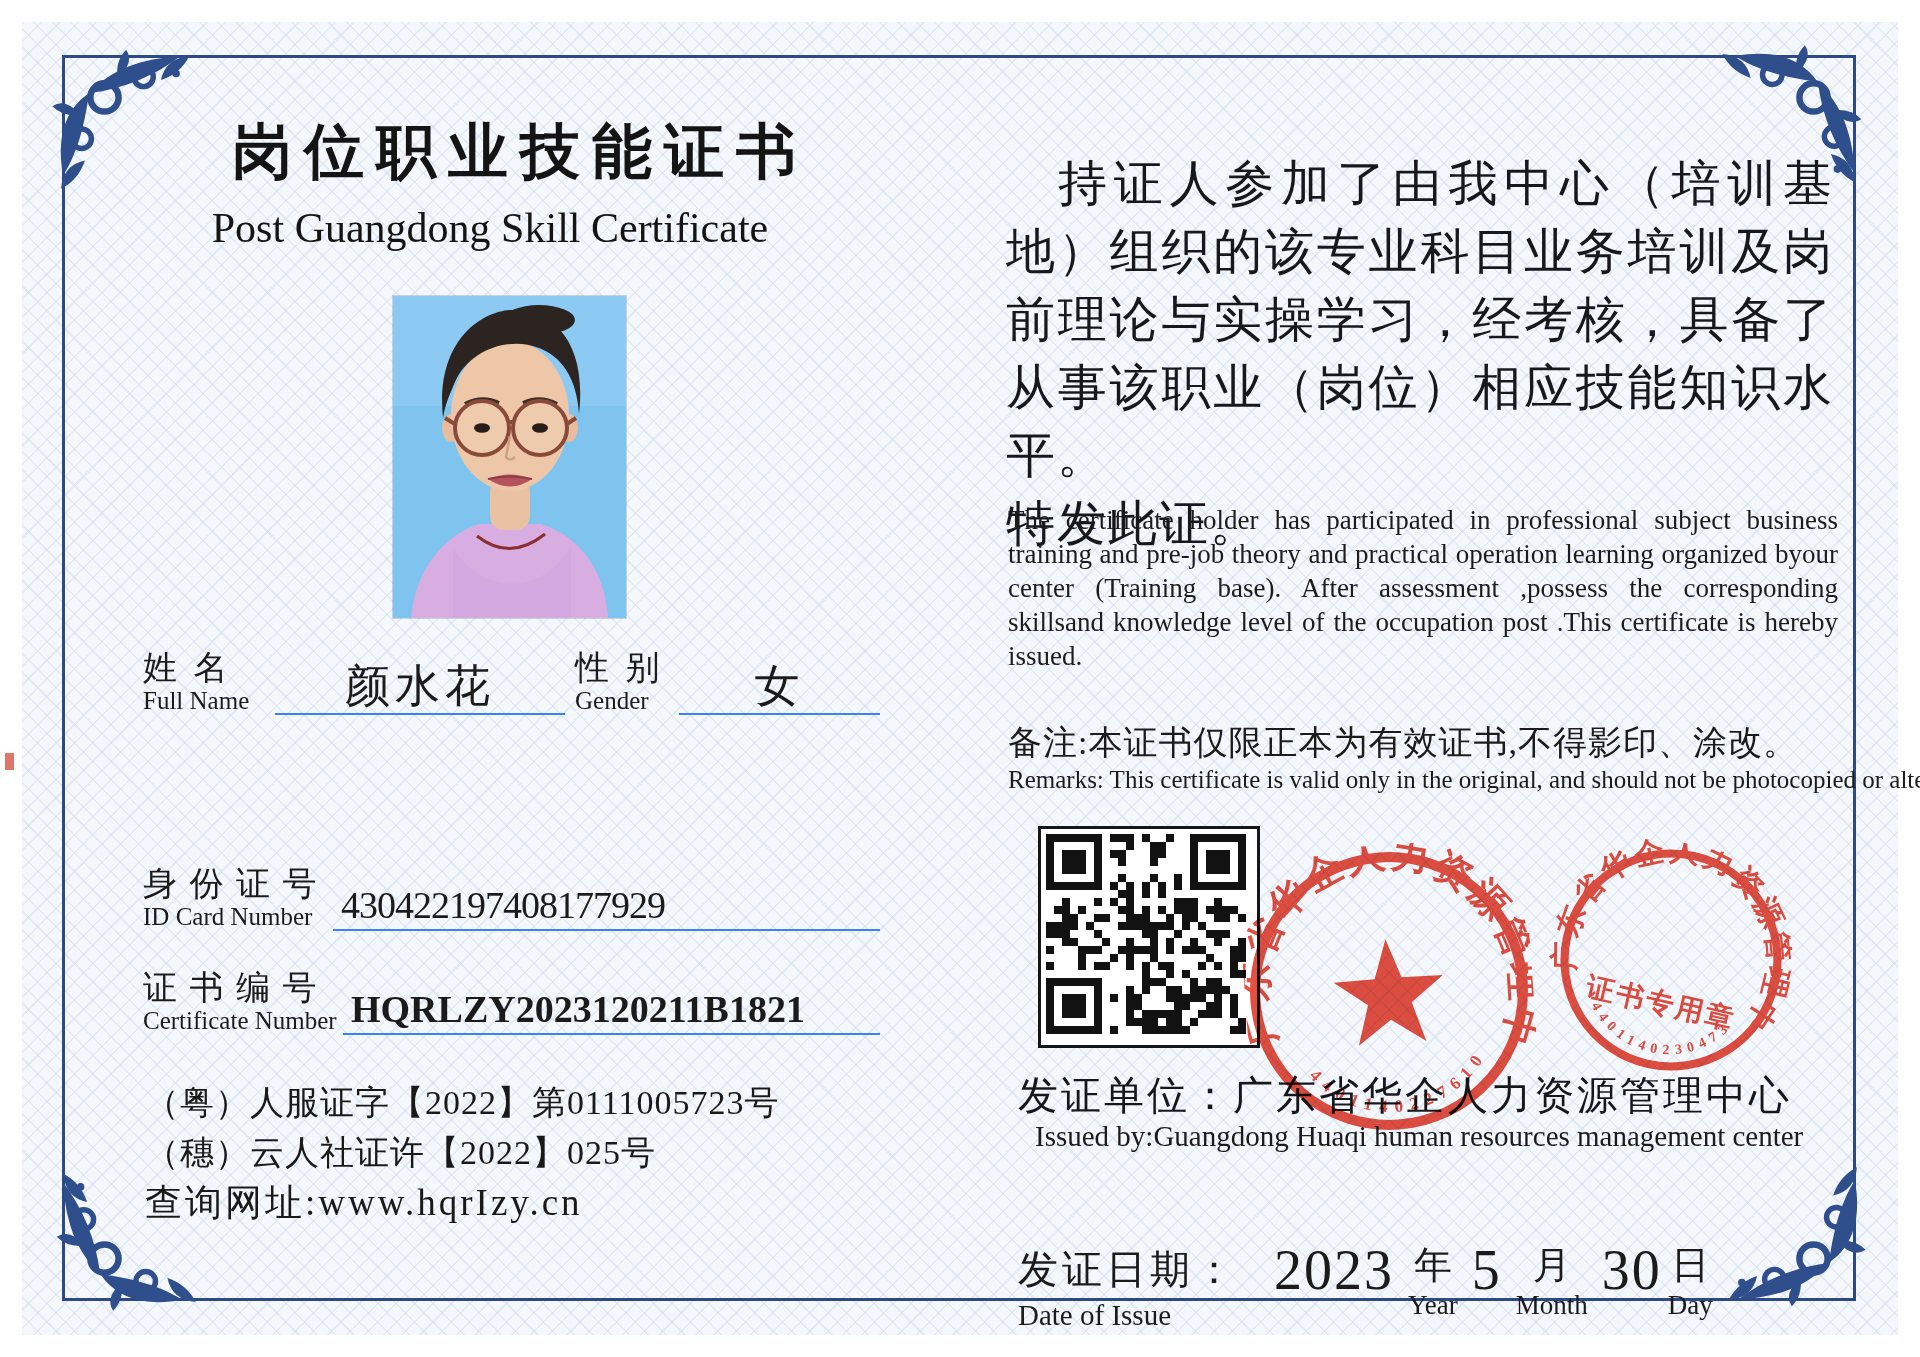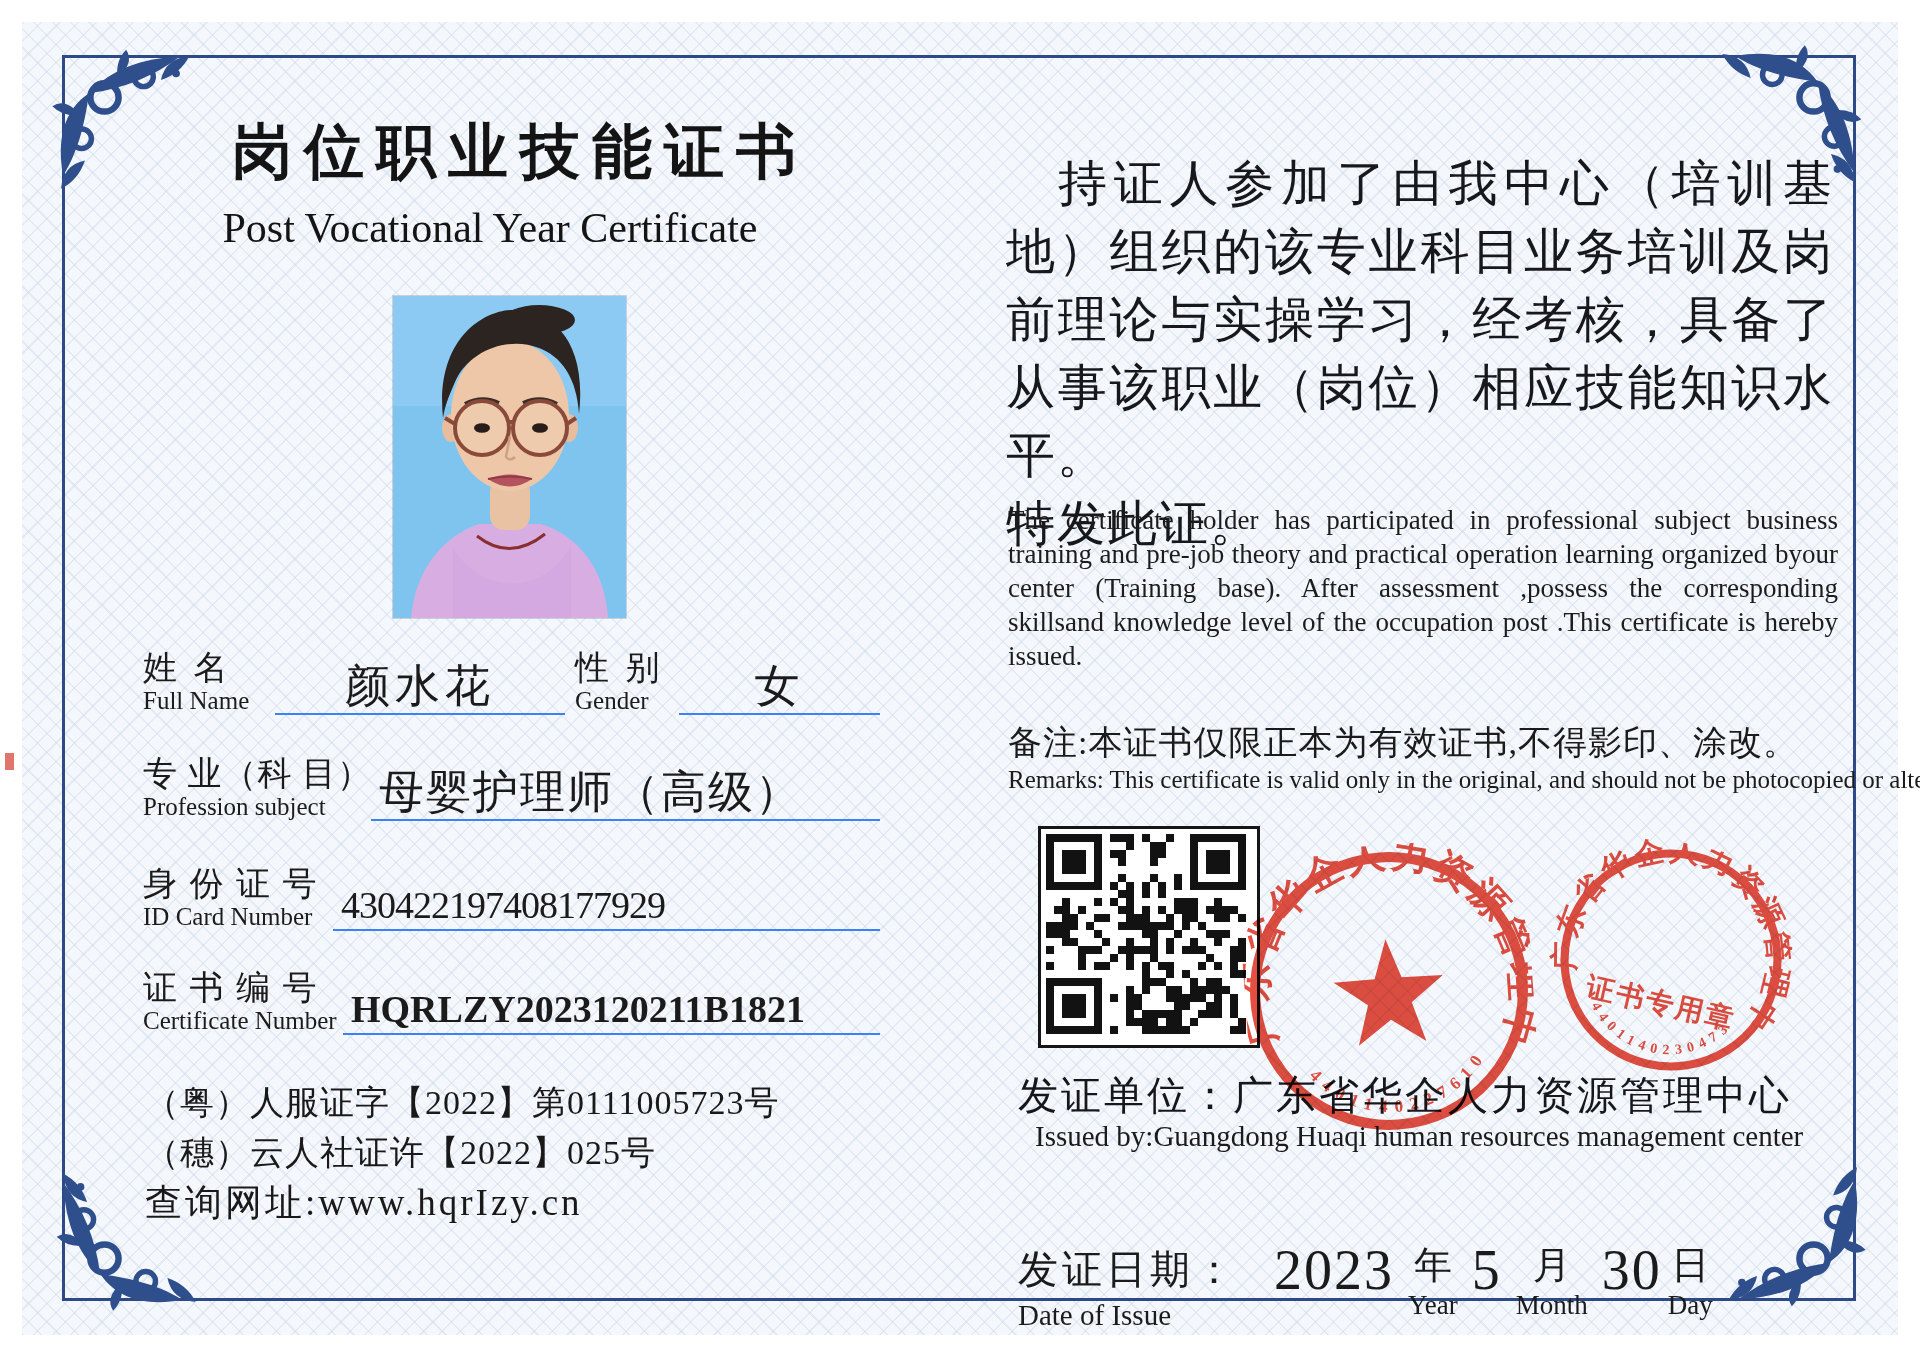--- a/index.html
+++ b/index.html
@@ -120,21 +120,21 @@
   <div class="corner br"><svg viewBox="0 0 140 140">
         <use href="#flourish"></use>
       </svg></div>
   <div class="corner bl"><svg viewBox="0 0 140 140">
         <use href="#flourish"></use>
       </svg></div>
 
   <div class="red-tick"></div>
 
   <div class="title-cn">岗位职业技能证书</div>
-  <div class="title-en">Post Vocational Year Certificate</div>
+  <div class="title-en">Post Guangdong Skill Certificate</div>
 
   <div class="photo">
     <svg viewBox="0 0 233 322">
       <rect width="233" height="322" fill="#7fc3ef"></rect>
       <rect width="233" height="110" fill="#8ccaf3"></rect>
       <path d="M18 322 C22 274 50 240 86 228 L148 228 C186 240 212 274 215 322 Z" fill="#d8aee2"></path>
       <path d="M60 252 C90 300 150 300 178 250 L178 322 L60 322 Z" fill="#d2a4de" opacity=".55"></path>
       <rect x="97" y="182" width="40" height="52" rx="14" fill="#e9c2a4"></rect>
       <path d="M84 240 Q117 266 152 238" stroke="#8a2f2f" stroke-width="3" fill="none"></path>
       <ellipse cx="58" cy="132" rx="9" ry="14" fill="#e7bd9e"></ellipse>
@@ -166,29 +166,20 @@
     </div>
     <div class="flabel glabel" style="width:104px">
       <div class="cn">性 别</div>
       <div class="en">Gender</div>
     </div>
     <div class="uline gender-line">
       <span class="val-cn">女</span>
     </div>
   </div>
 
-  <div class="frow row-prof">
-    <div class="flabel" style="width:228px">
-      <div class="cn" style="letter-spacing:1px">专 业（科 目）</div>
-      <div class="en">Profession subject</div>
-    </div>
-    <div class="uline left">
-      <span class="val-cn" style="letter-spacing:2px">母婴护理师（高级）</span>
-    </div>
-  </div>
 
   <div class="frow row-id">
     <div class="flabel" style="width:190px">
       <div class="cn" style="letter-spacing:2px">身 份 证 号</div>
       <div class="en">ID Card Number</div>
     </div>
     <div class="uline left">
       <span class="val-num">430422197408177929</span>
     </div>
   </div>

